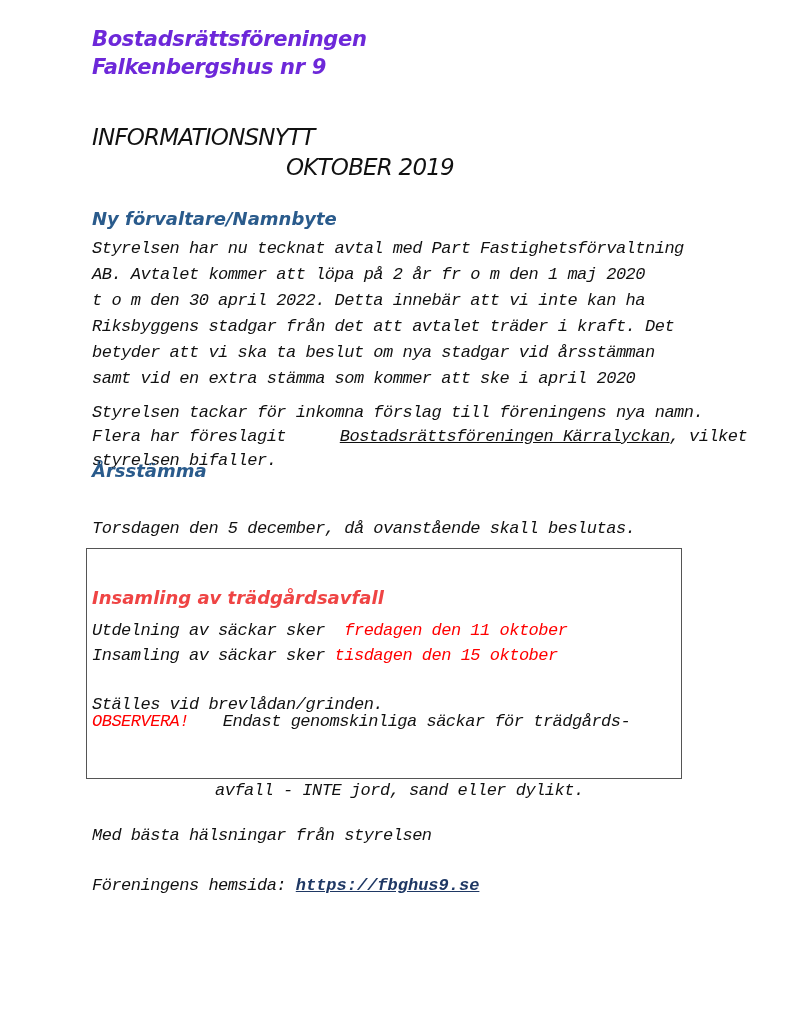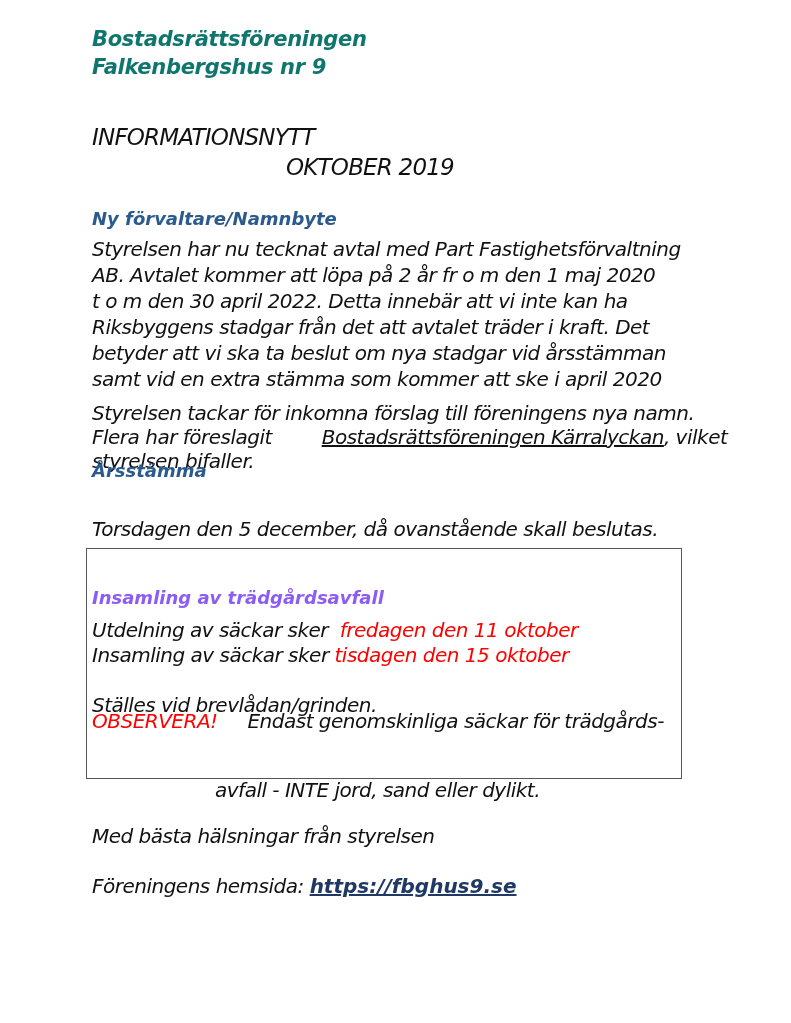--- a/index.html
+++ b/index.html
@@ -1,23 +1,23 @@
 <!DOCTYPE html>
 <html><head>
 <meta charset="utf-8">
 <style>
   html, body { margin: 0; padding: 0; background: #ffffff; }
   body { width: 791px; height: 1023px; position: relative; overflow: hidden;
          font-family: "DejaVu Sans", sans-serif; color: #111; }
   .abs { position: absolute; white-space: nowrap; }
-  .org { left: 92px; font-weight: bold; font-style: italic; font-size: 21px; letter-spacing: -0.3px; color: #0f766e; }
+  .org { left: 92px; font-weight: bold; font-style: italic; font-size: 21px; letter-spacing: -0.3px; color: #6d28d9; }
   .bigtitle { font-style: italic; font-size: 23px; letter-spacing: -0.8px; color: #111; }
   .h2 { left: 92px; font-weight: bold; font-style: italic; font-size: 18px; color: #2a5b8c; }
-  .h2.navy { color: #8b5cf6; }
-  .body { left: 92px; font-style: italic; font-size: 20px; line-height: 26px; letter-spacing: -0.5px; color: #111; }
+  .h2.navy { color: #ef4444; }
+  .body { left: 92px; font-style: italic; font-size: 17px; line-height: 26px; letter-spacing: -0.5px; color: #111; font-family: Liberation Mono, monospace; }
   .red { color: #ff0000; }
   .u { text-decoration: underline; margin-left: 44px; }
   .box { position: absolute; left: 86px; top: 548px; width: 596px; height: 231px;
          border: 1.5px solid #555; box-sizing: border-box; }
   .link { color: #1f3864; font-weight: bold; text-decoration: underline; font-style: italic; letter-spacing: 0; }
 </style>
 </head>
 <body>
 
 <div class="abs org" style="top:27px;">Bostadsrättsföreningen</div>

